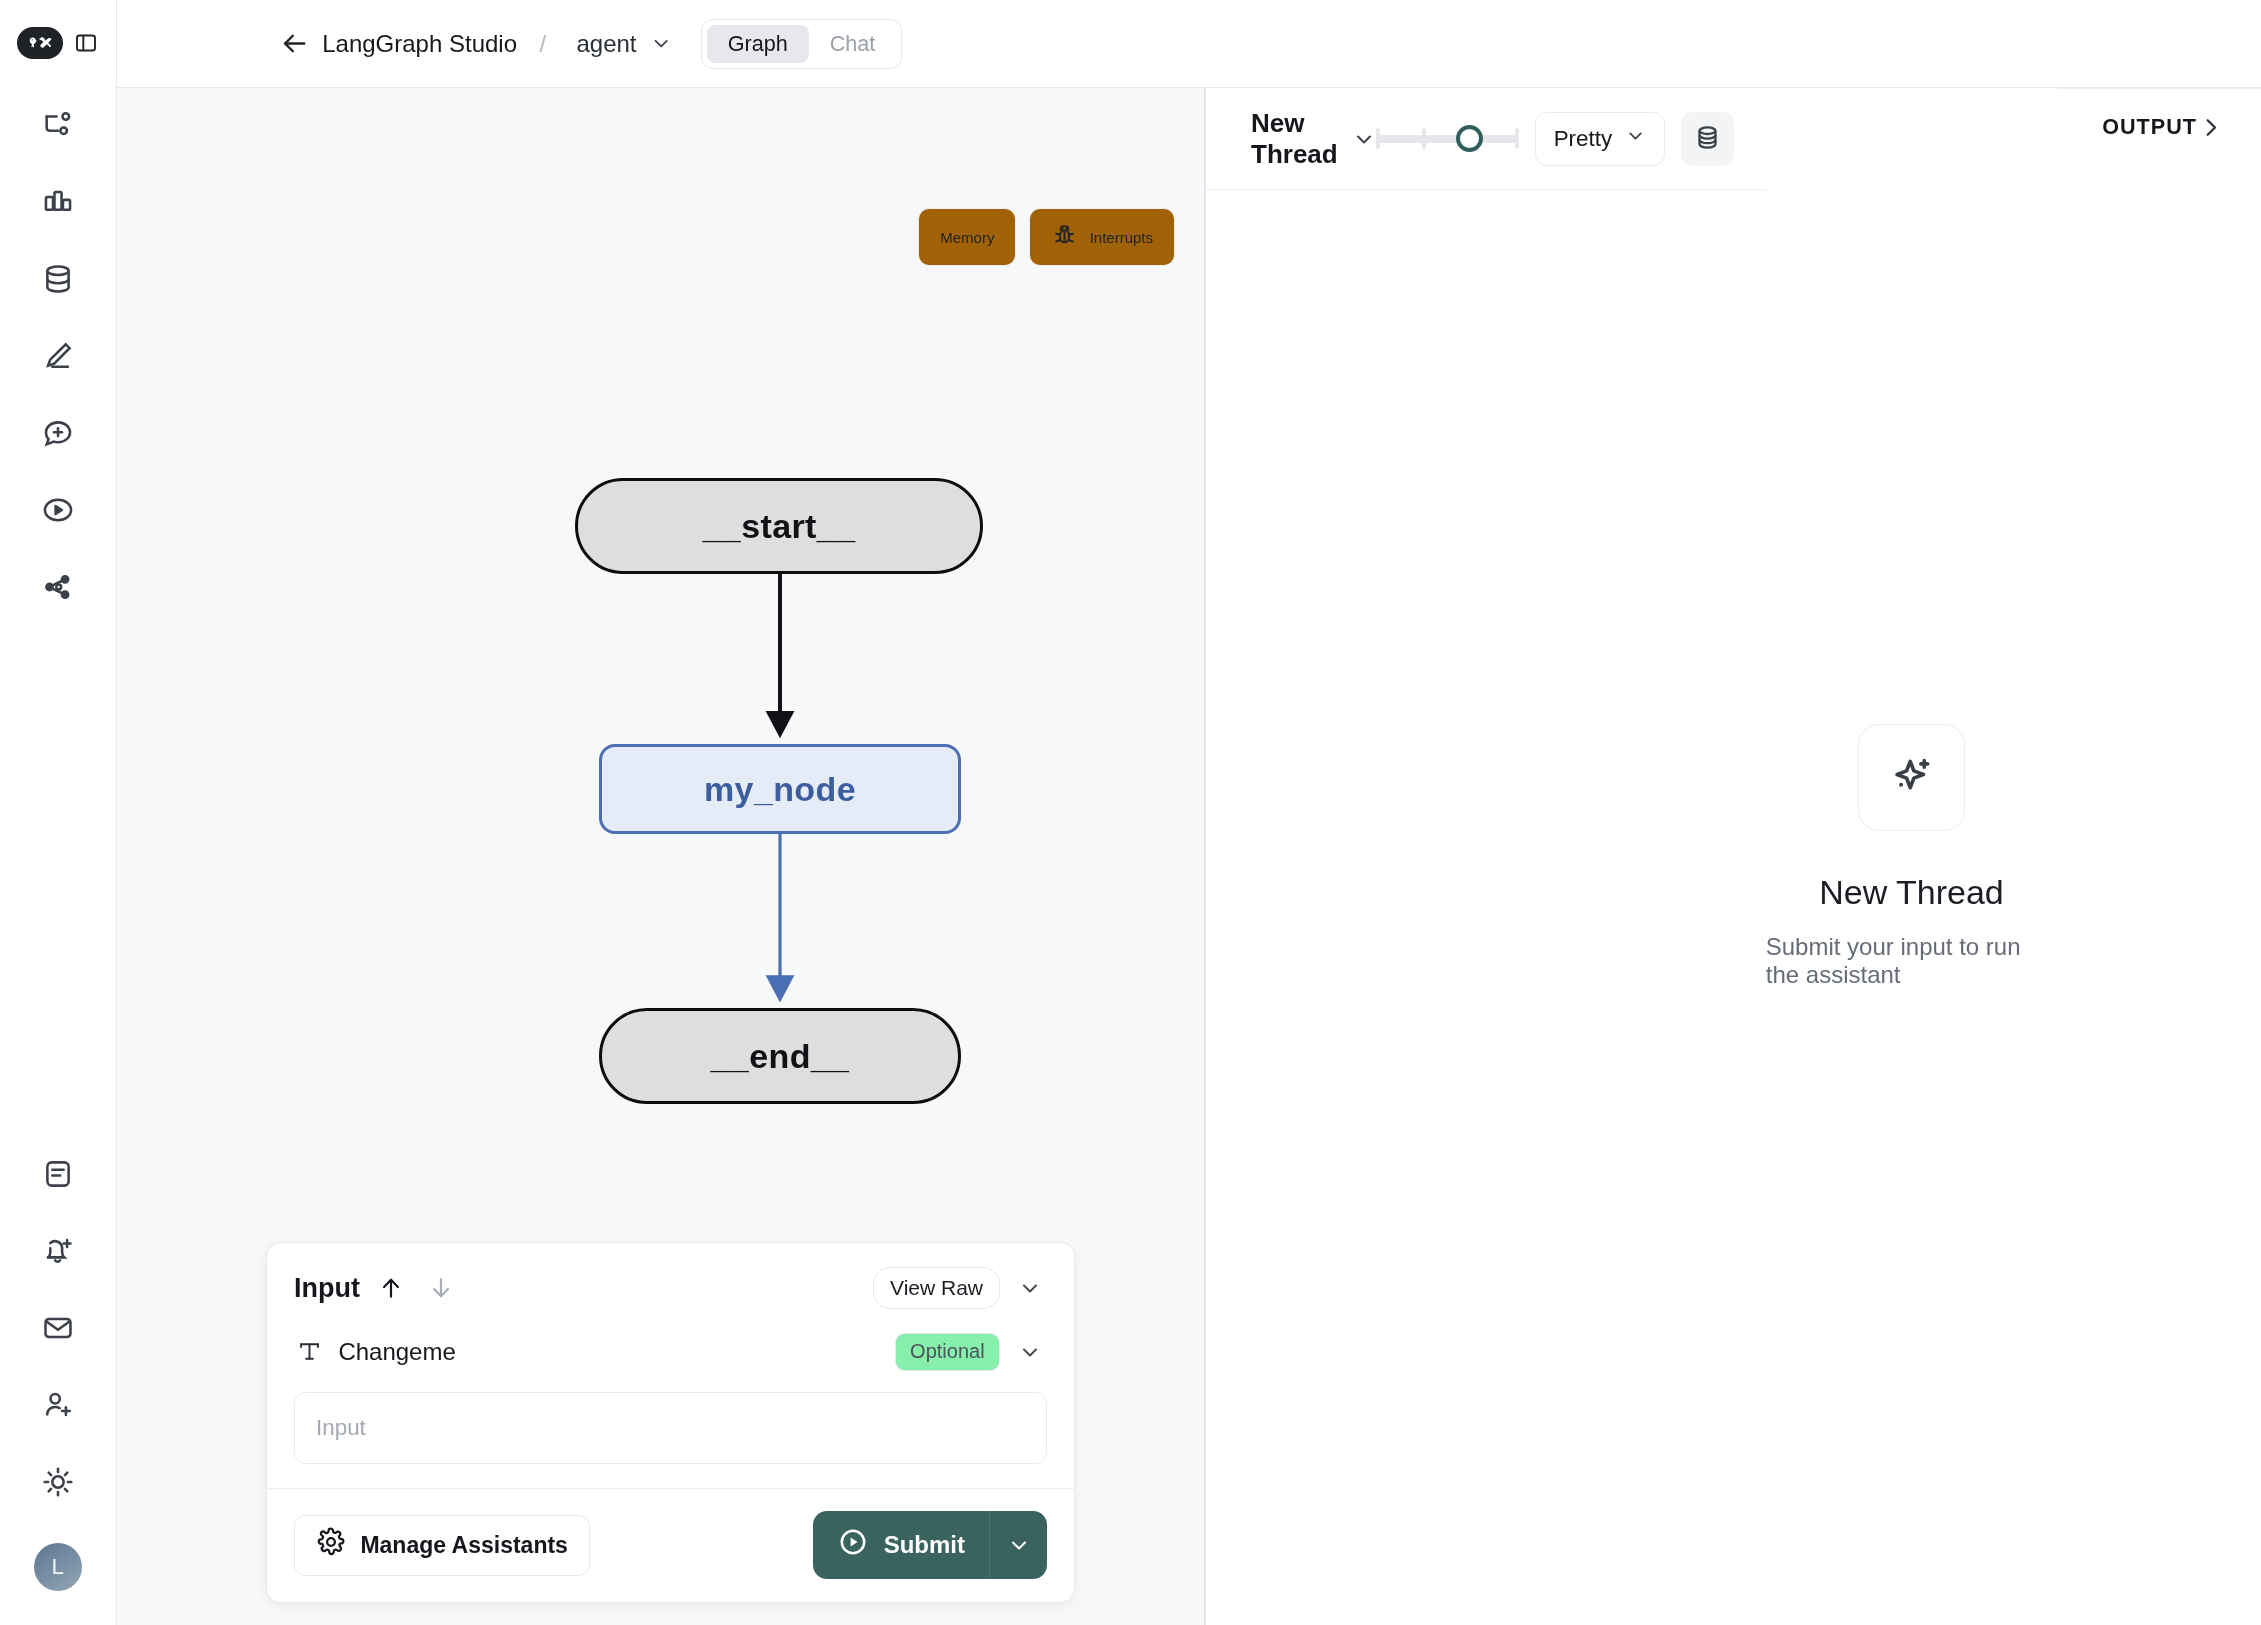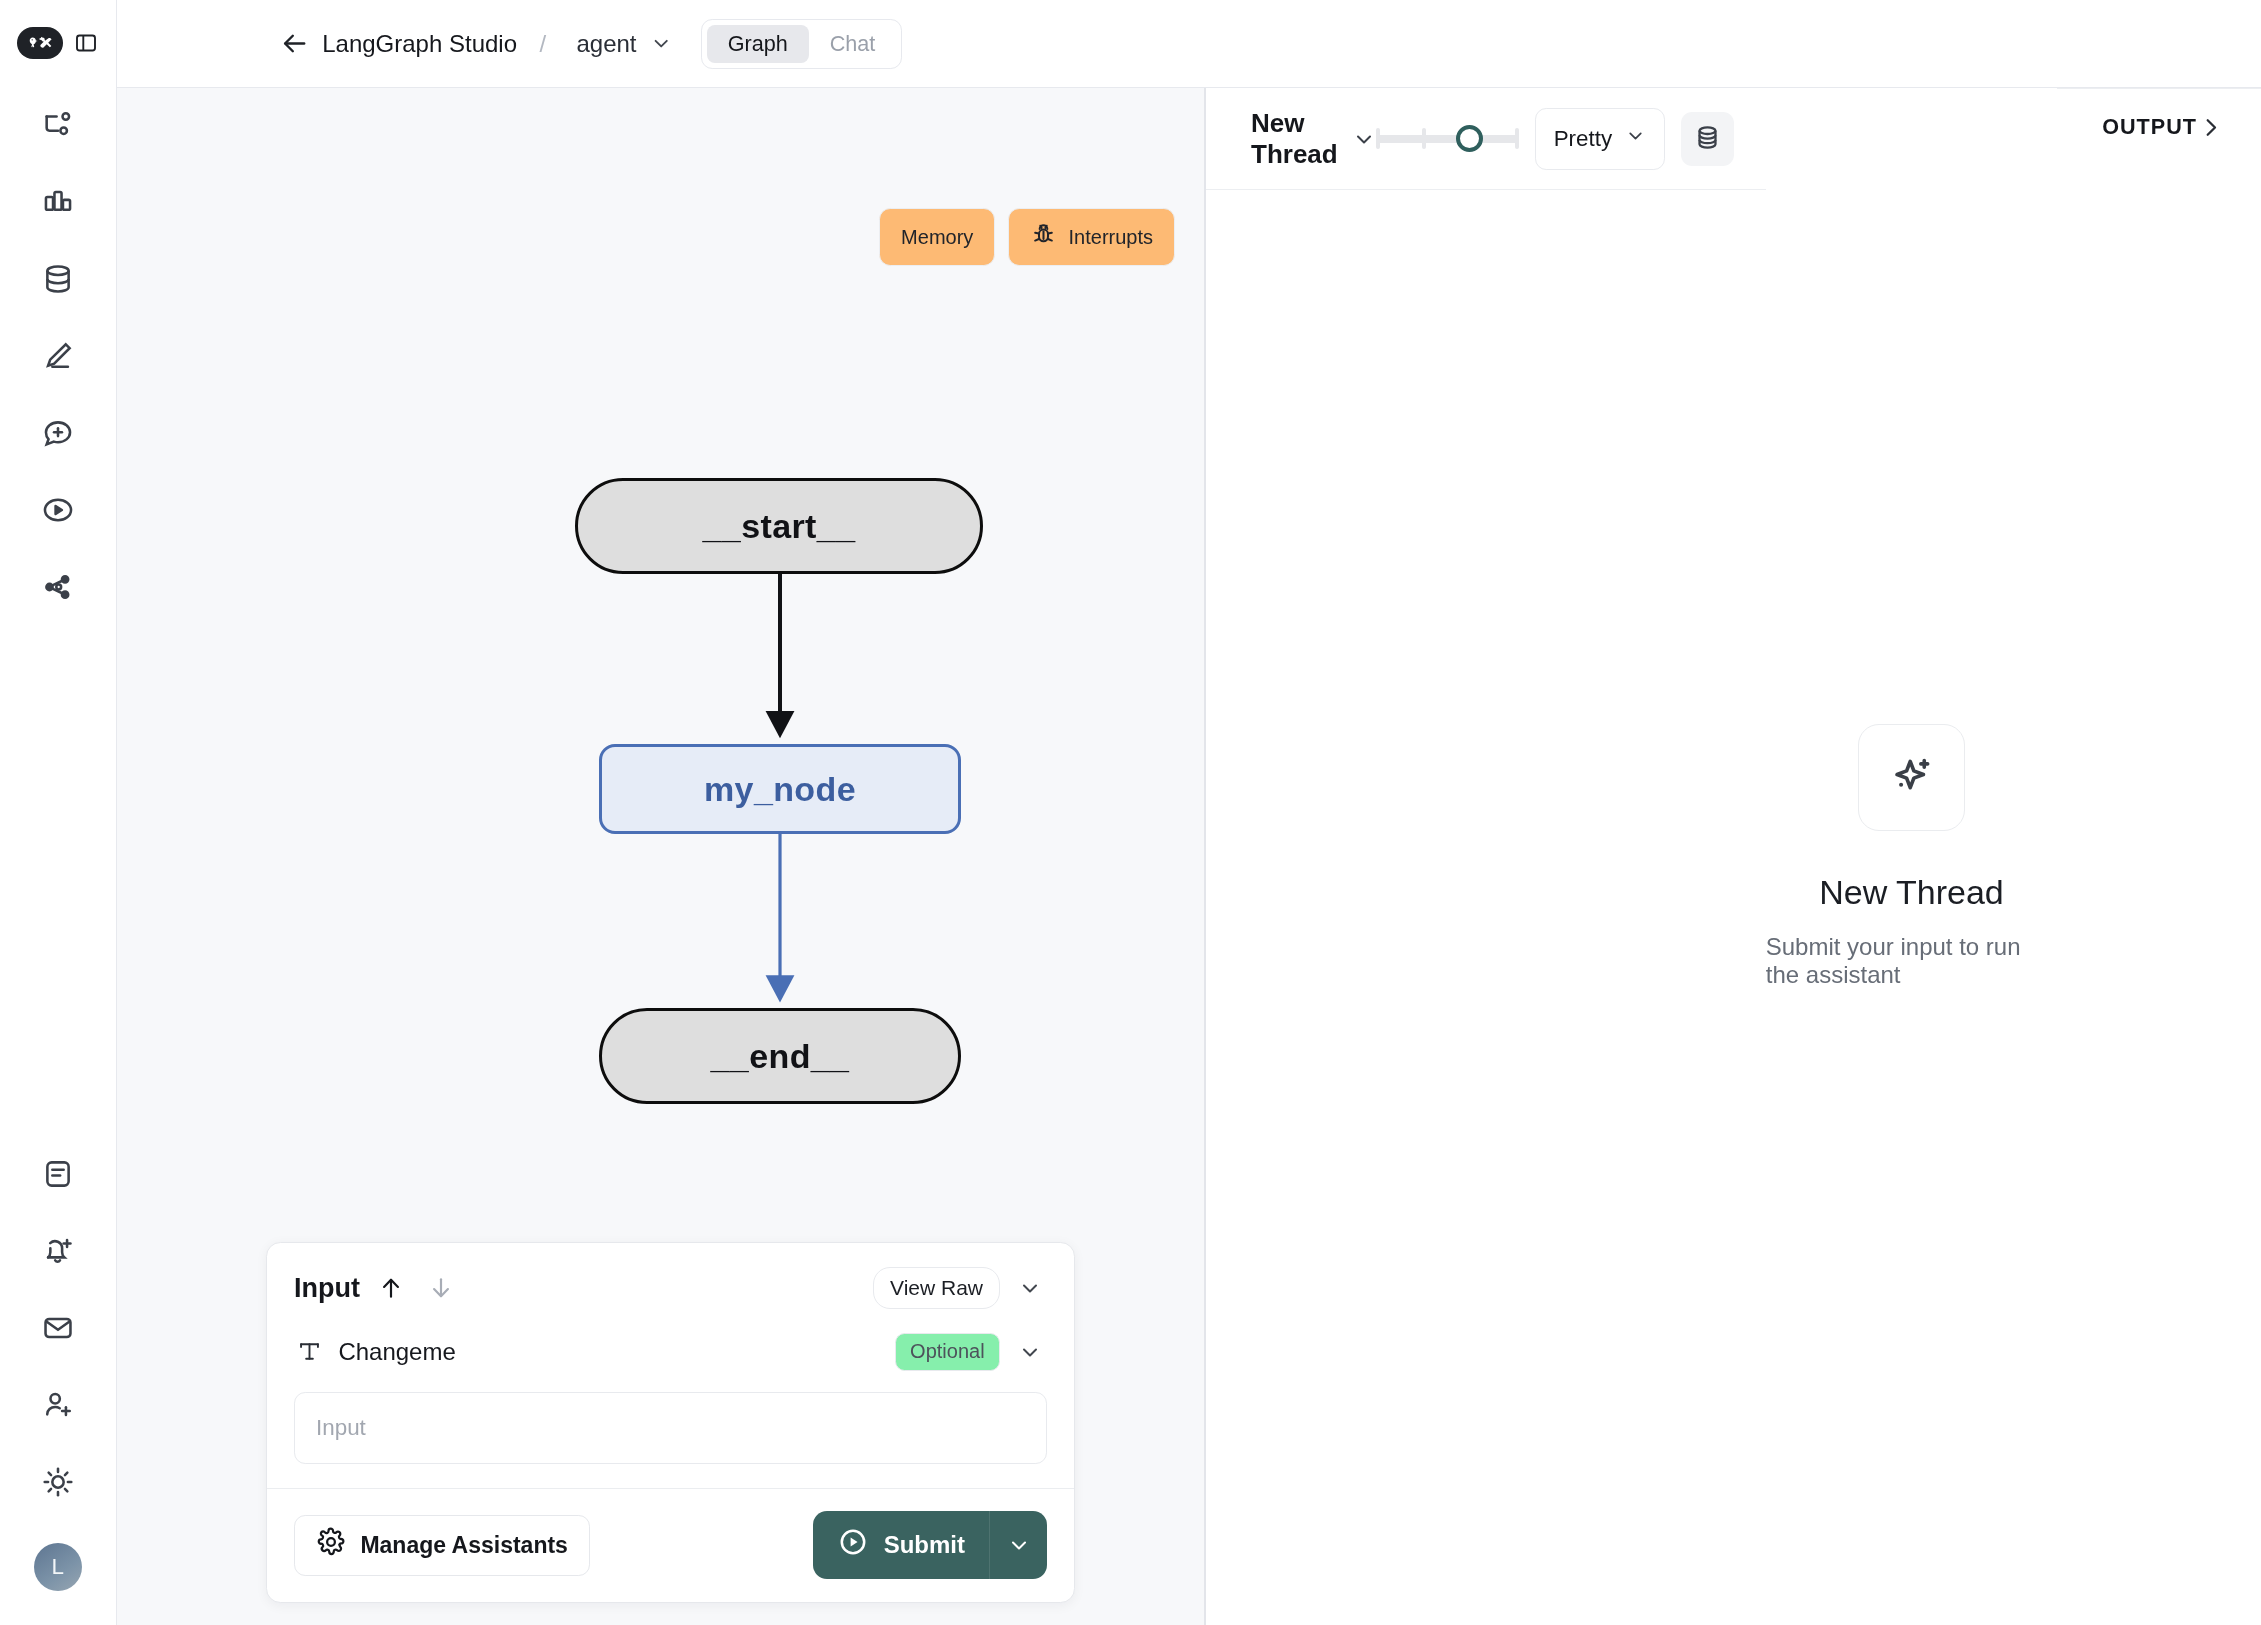--- a/index.html
+++ b/index.html
@@ -83,23 +83,23 @@
     background: #f7f8fa;
     position: relative;
     border-right: 2.4px solid #e3e5ea;
     overflow: hidden;
   }
   .graph-toolbar {
     position: absolute; top: 120px; right: 29px;
     display: flex; gap: 13px;
   }
   .gbtn {
-    height: 58px; border: 1.6px solid #eceef1; background: #fdba74;
+    height: 58px; border: 1.6px solid #eceef1; background: #a16207;
     border-radius: 11.2px; display: flex; align-items: center; gap: 11.2px;
-    padding: 0 21px; font-size: 20px; color: #21242a;
+    padding: 0 21px; font-size: 15px; color: #21242a;
   }
   .gbtn svg { width: 27px; height: 27px; }
 
   .graph-canvas { position: absolute; inset: 0; }
   .node {
     position: absolute; display: flex; align-items: center; justify-content: center;
     font-weight: 700; letter-spacing: 0.4px;
   }
   .node-terminal {
     background: #dedede; border: 3.2px solid #0d0d0d; border-radius: 72px;
@@ -182,21 +182,21 @@
   .thread-tools { margin-left: auto; display: flex; align-items: center; gap: 16px; }
   .slider { position: relative; width: 143px; height: 35px; display: flex; align-items: center; }
   .slider-track { position: absolute; left: 0; right: 0; top: 14.4px; height: 7.2px; background: #e6e7ea; border-radius: 4px; }
   .slider-tick { position: absolute; width: 4px; height: 21px; background: #e6e7ea; border-radius: 2.4px; top: 7.2px; }
   .slider-thumb {
     position: absolute; width: 27px; height: 27px; border-radius: 50%;
     border: 4.8px solid #2f5f5d; background: #ffffff; top: 4px;
   }
   .select-pretty {
     border: 1.6px solid #e8eaee; background: #fff; border-radius: 11.2px;
-    height: 62px; display: flex; align-items: center; gap: 13px; padding: 0 17.6px;
+    height: 54px; display: flex; align-items: center; gap: 13px; padding: 0 17.6px;
     font-size: 22.4px; color: #15171c;
   }
   .db-btn {
     width: 53px; height: 54px; border-radius: 11.2px; background: #f3f4f6;
     display: flex; align-items: center; justify-content: center; color: #3b4049;
   }
   .db-btn svg { width: 29px; height: 29px; }
 
   .thread-body { flex: 1 1 auto; display: flex; align-items: center; justify-content: center; flex-direction: column; }
   .spark-box {

